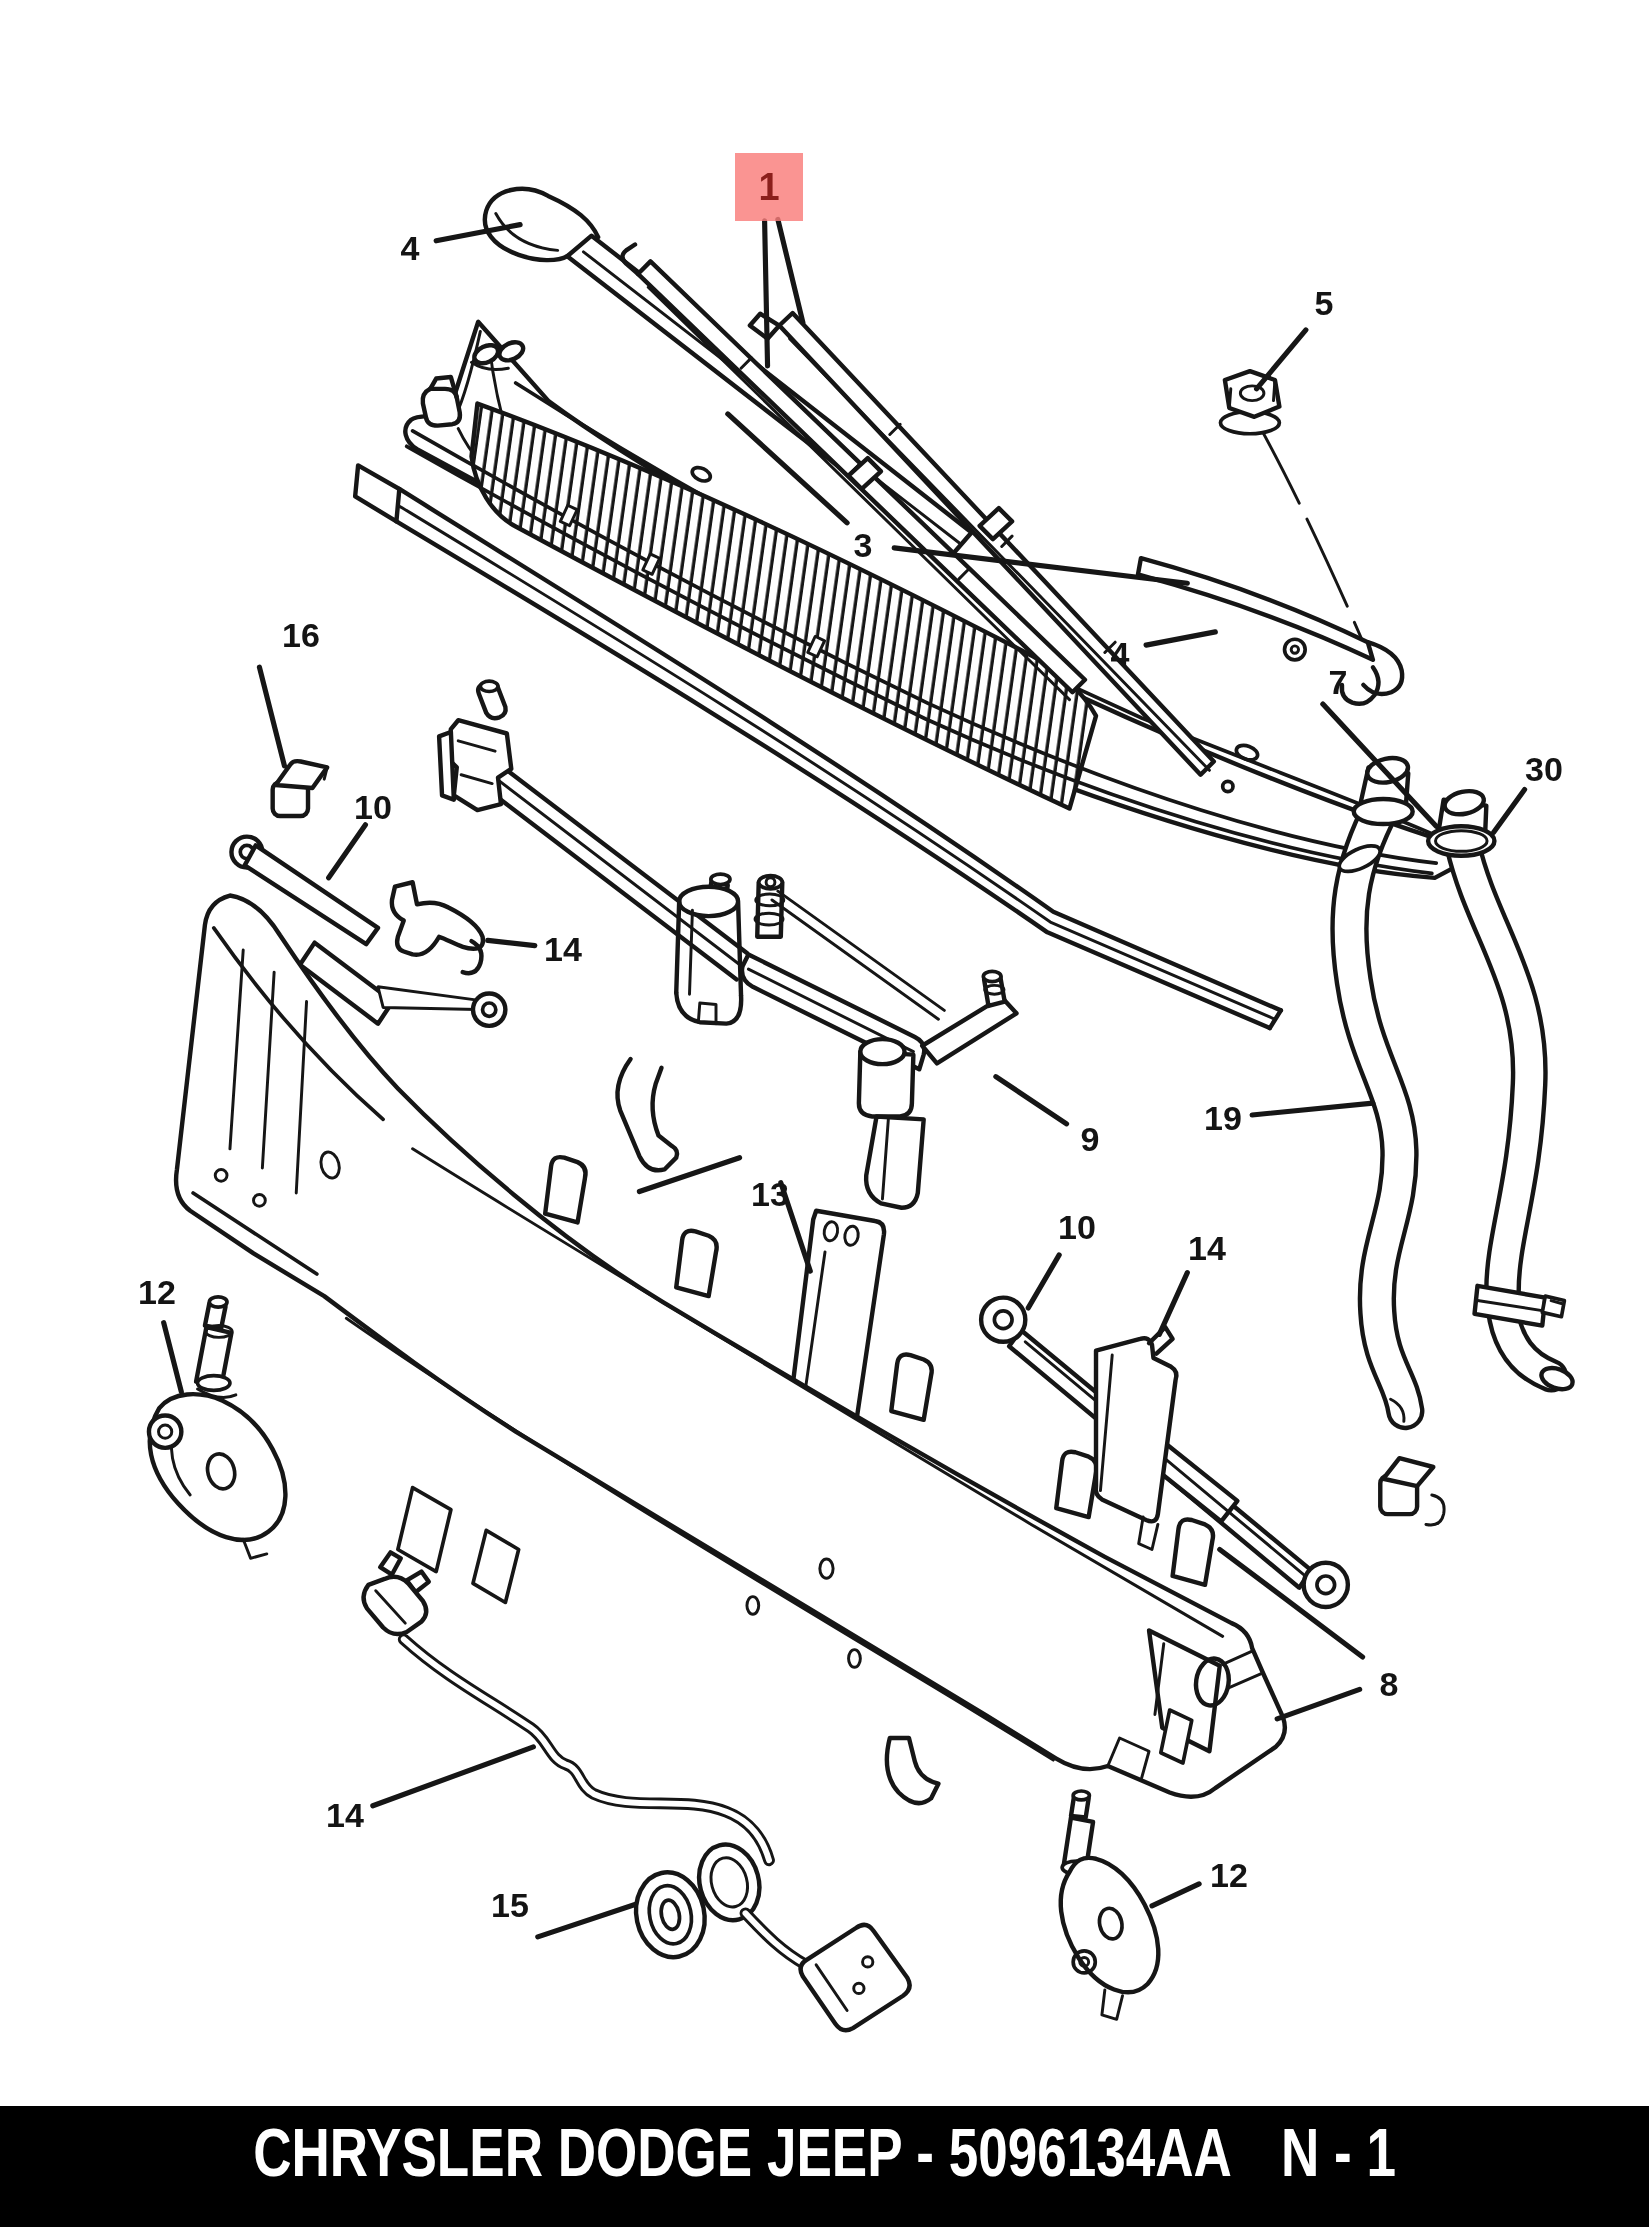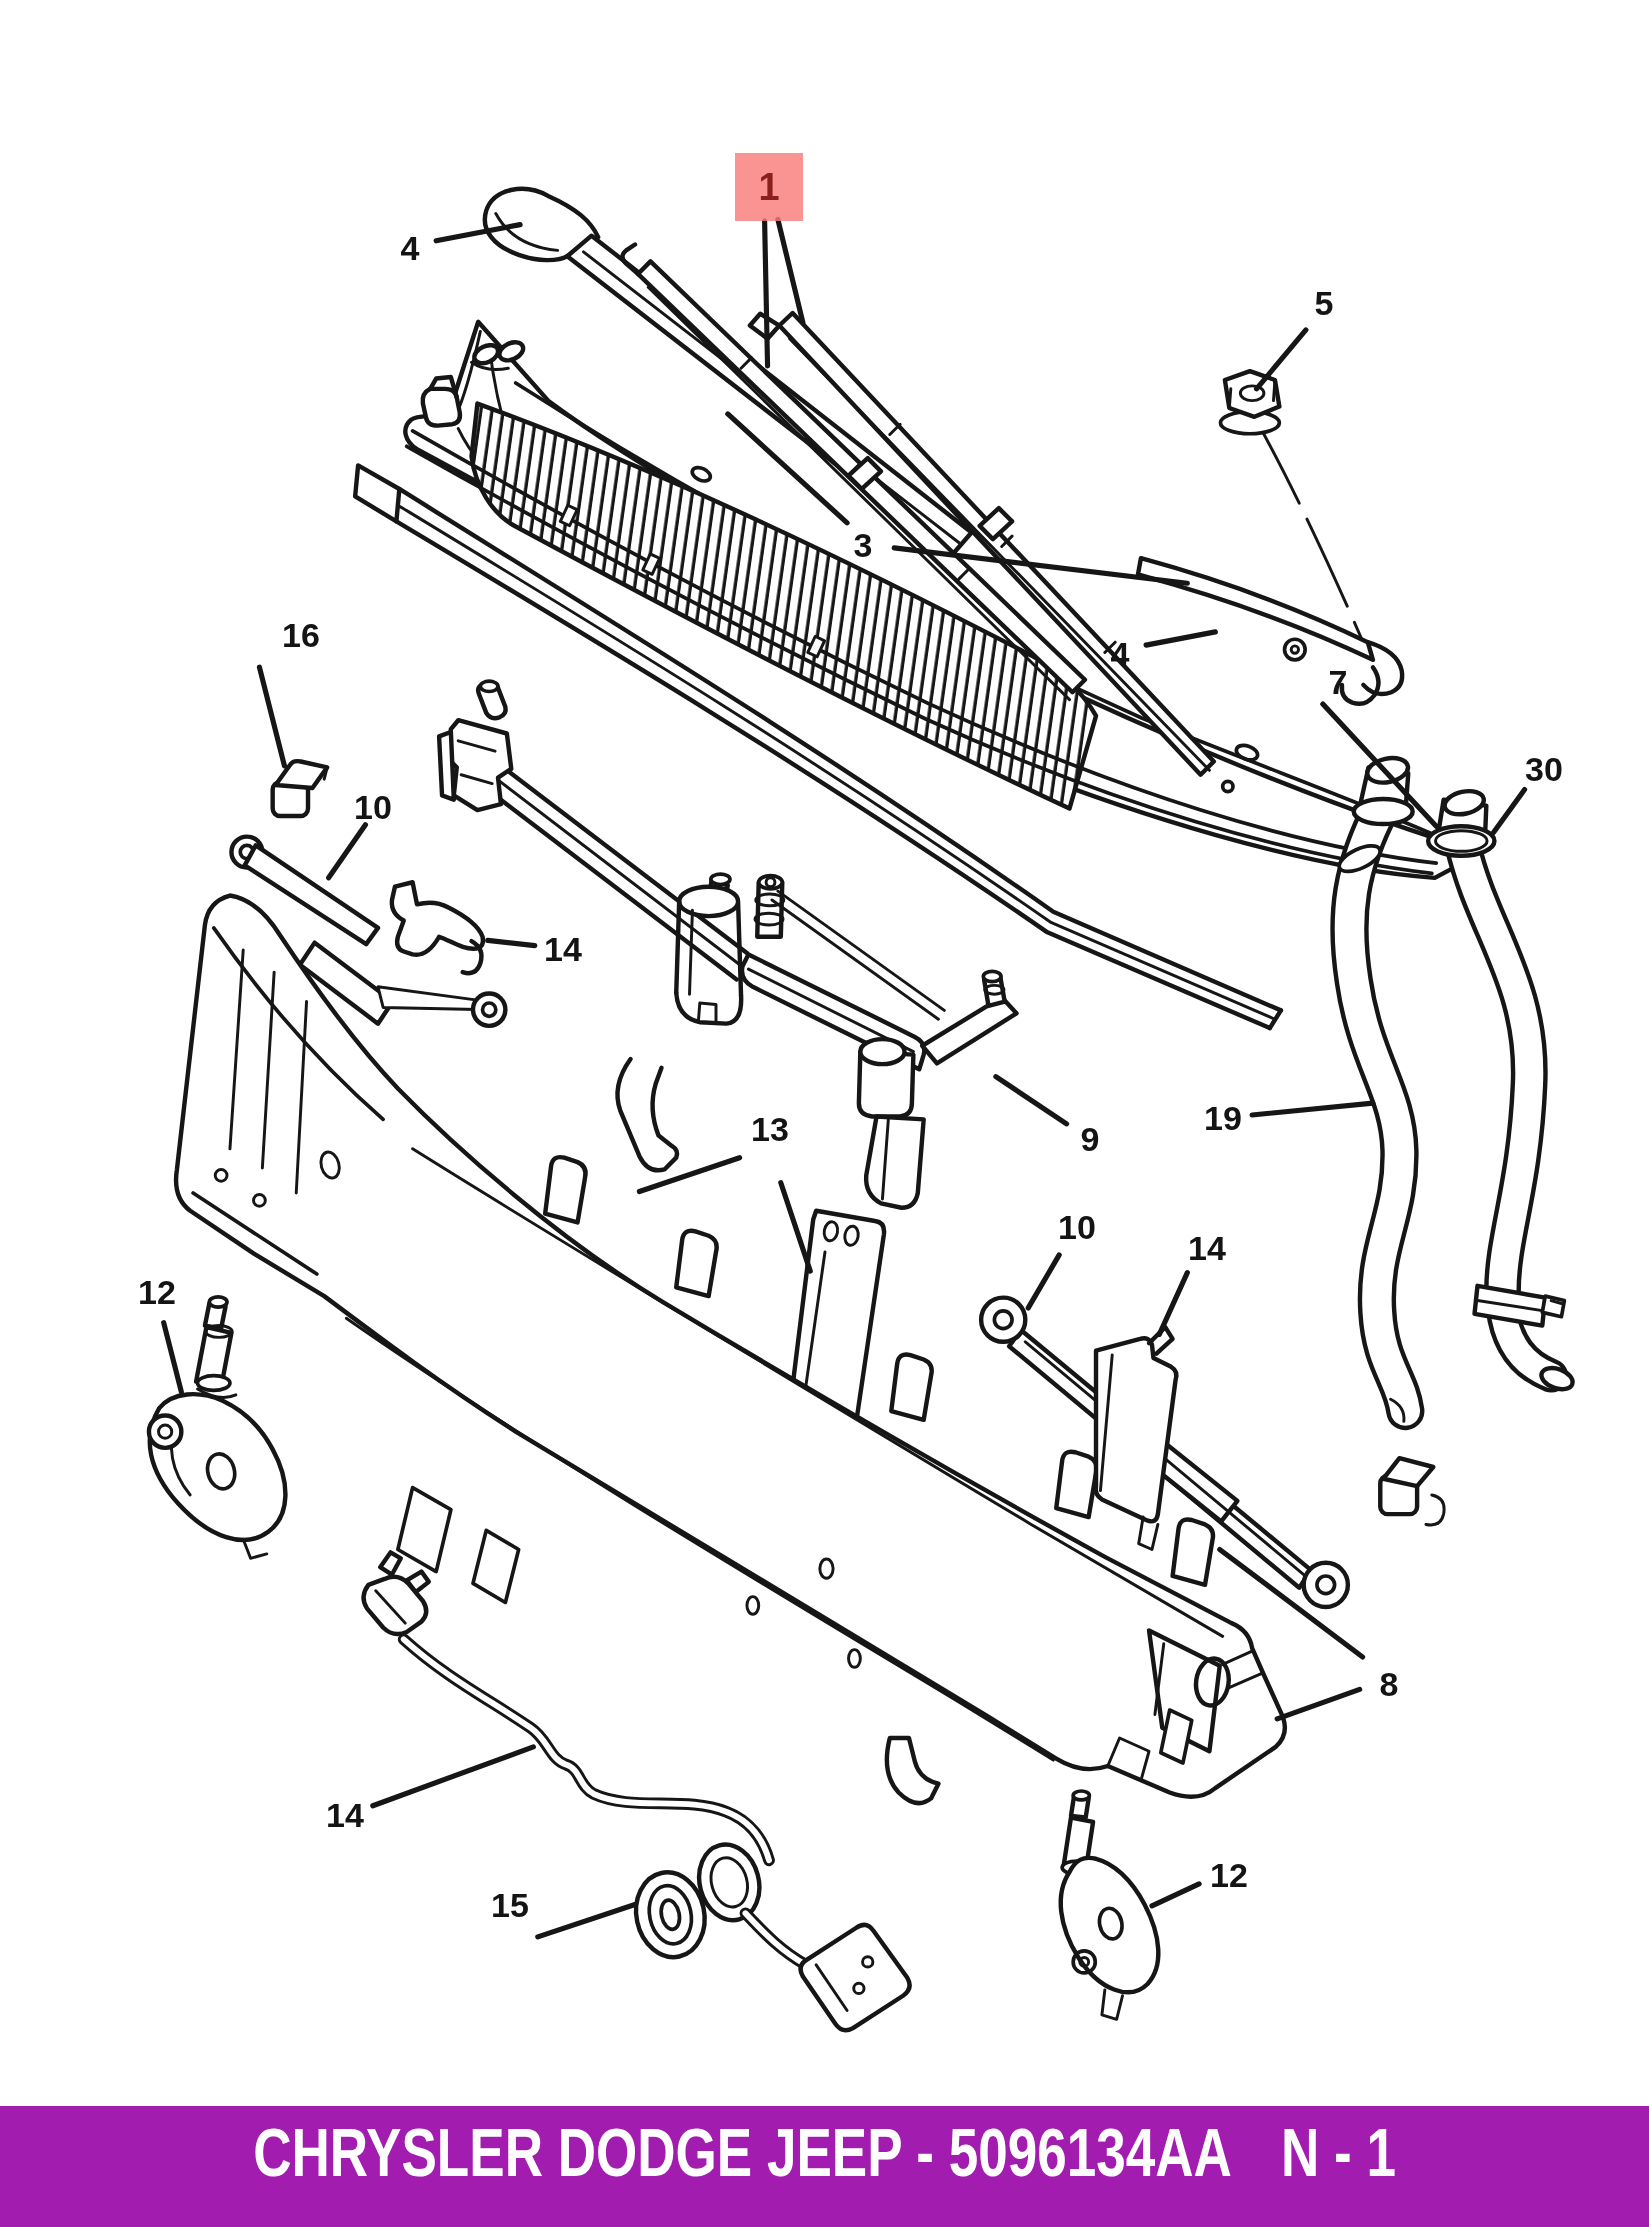--- a/index.html
+++ b/index.html
@@ -299,31 +299,31 @@
       <div class="callout" style="left: 1324px; top: 303px;">5</div>
       <div class="callout" style="left: 863px; top: 545px;">3</div>
       <div class="callout" style="left: 1120px; top: 654px;">4</div>
       <div class="callout" style="left: 253px; top: 635px; margin-left: 48px;">16</div>
       <div class="callout" style="left: 1338px; top: 682px;">7</div>
       <div class="callout" style="left: 1544px; top: 769px;">30</div>
       <div class="callout" style="left: 373px; top: 807px;">10</div>
       <div class="callout" style="left: 563px; top: 949px;">14</div>
       <div class="callout" style="left: 1090px; top: 1139px;">9</div>
       <div class="callout" style="left: 1223px; top: 1118px;">19</div>
-      <div class="callout" style="left: 770px; top: 1129px;">13</div>
+      <div class="callout" style="left: 770px; top: 1194px;">13</div>
       <div class="callout" style="left: 1077px; top: 1227px;">10</div>
       <div class="callout" style="left: 1207px; top: 1248px;">14</div>
       <div class="callout" style="left: 157px; top: 1292px;">12</div>
       <div class="callout" style="left: 1389px; top: 1684px;">8</div>
       <div class="callout" style="left: 345px; top: 1815px;">14</div>
       <div class="callout" style="left: 510px; top: 1905px;">15</div>
       <div class="callout" style="left: 1229px; top: 1875px;">12</div>
     </div>
 
-  <div id="footer" style="background: #a21caf;">
+  <div id="footer" style="background: #000000;">
     <div class="footer-inner" style="color: rgb(255, 255, 255);">
       <span>CHRYSLER DODGE JEEP - 5096134AA</span>
       <span>N - 1</span>
     </div>
   </div>
 
 </div>
 
 
 </body></html>

